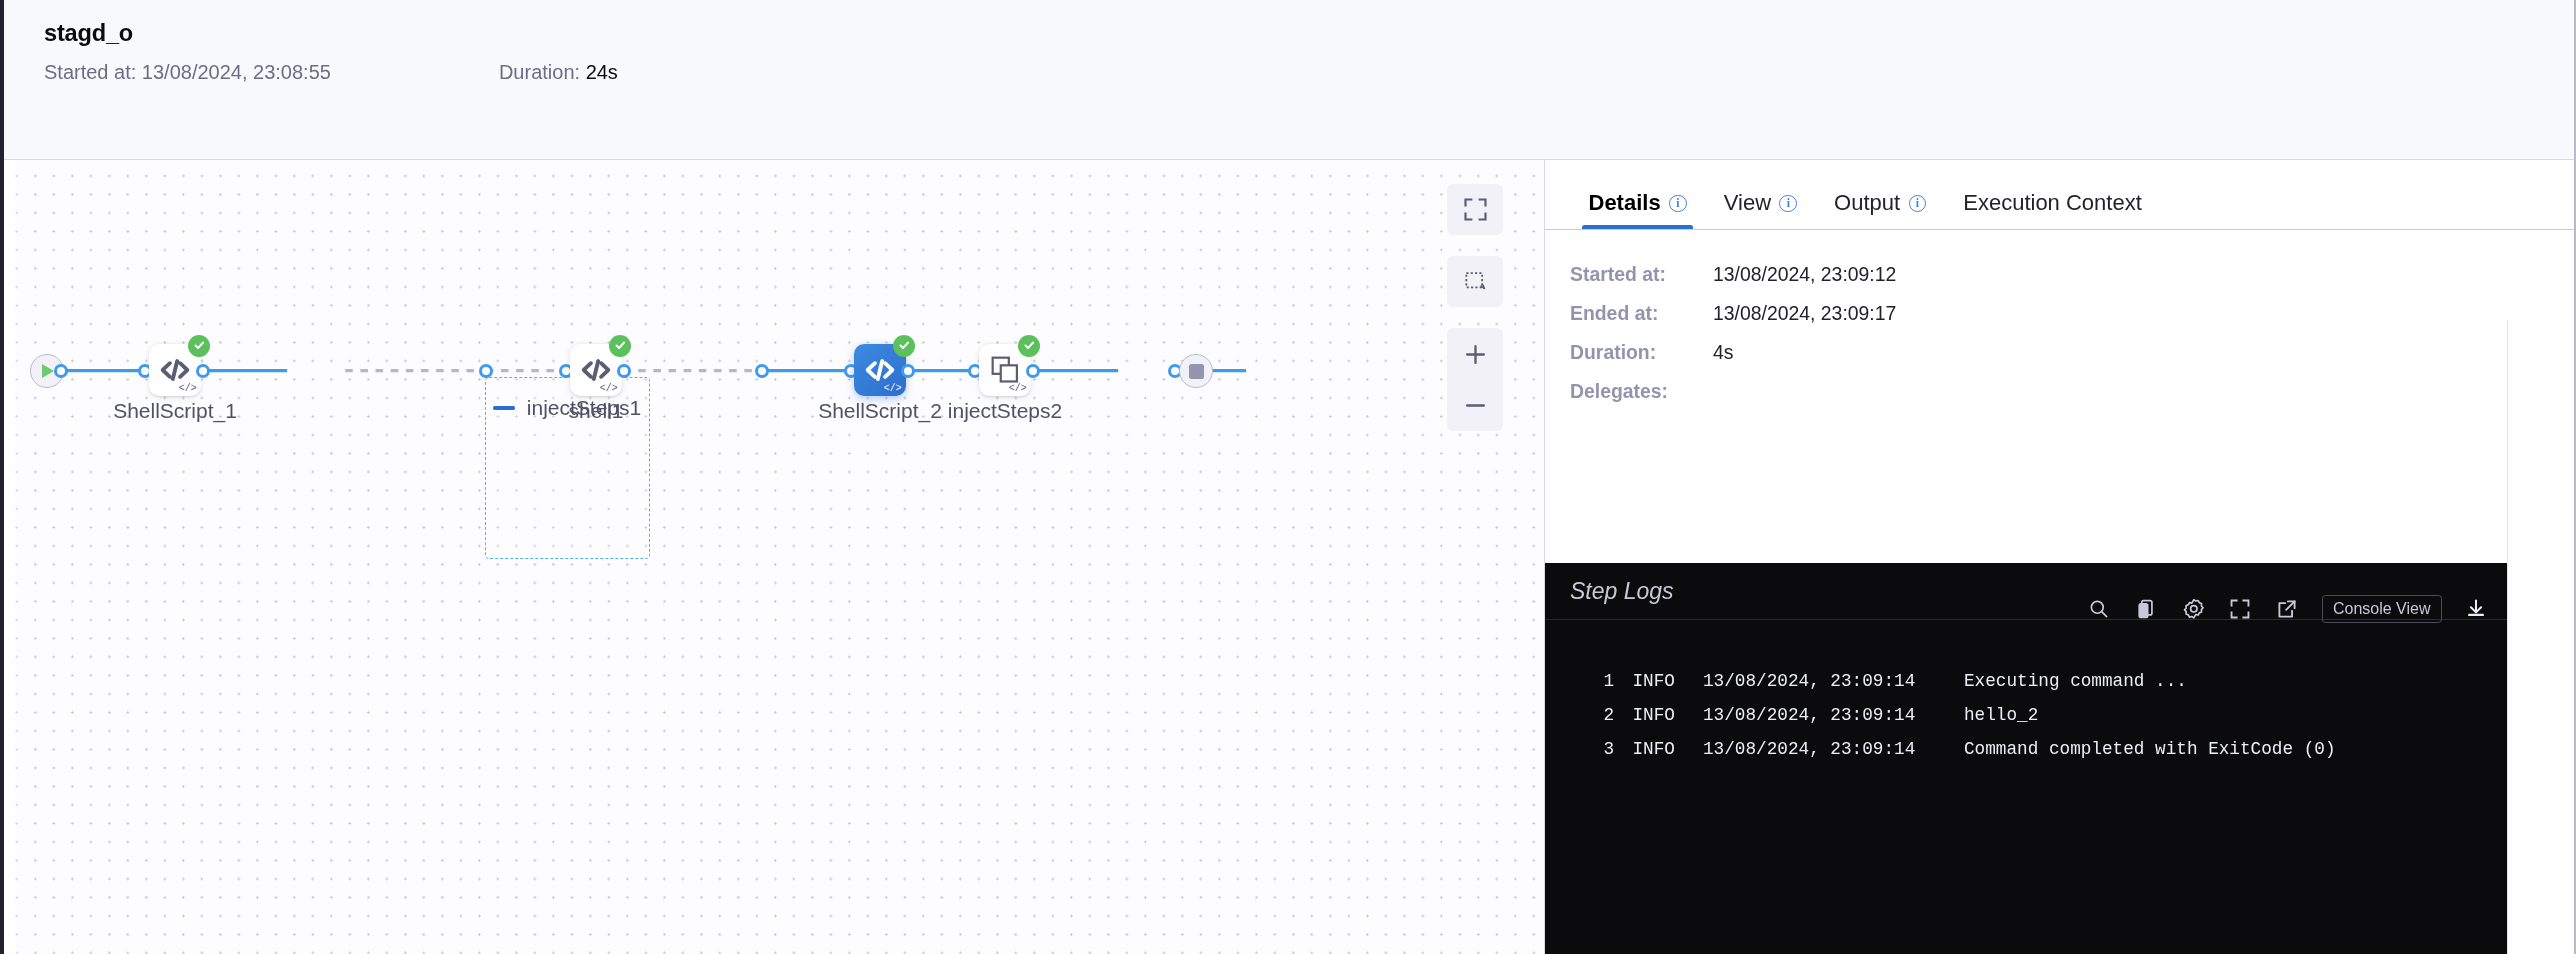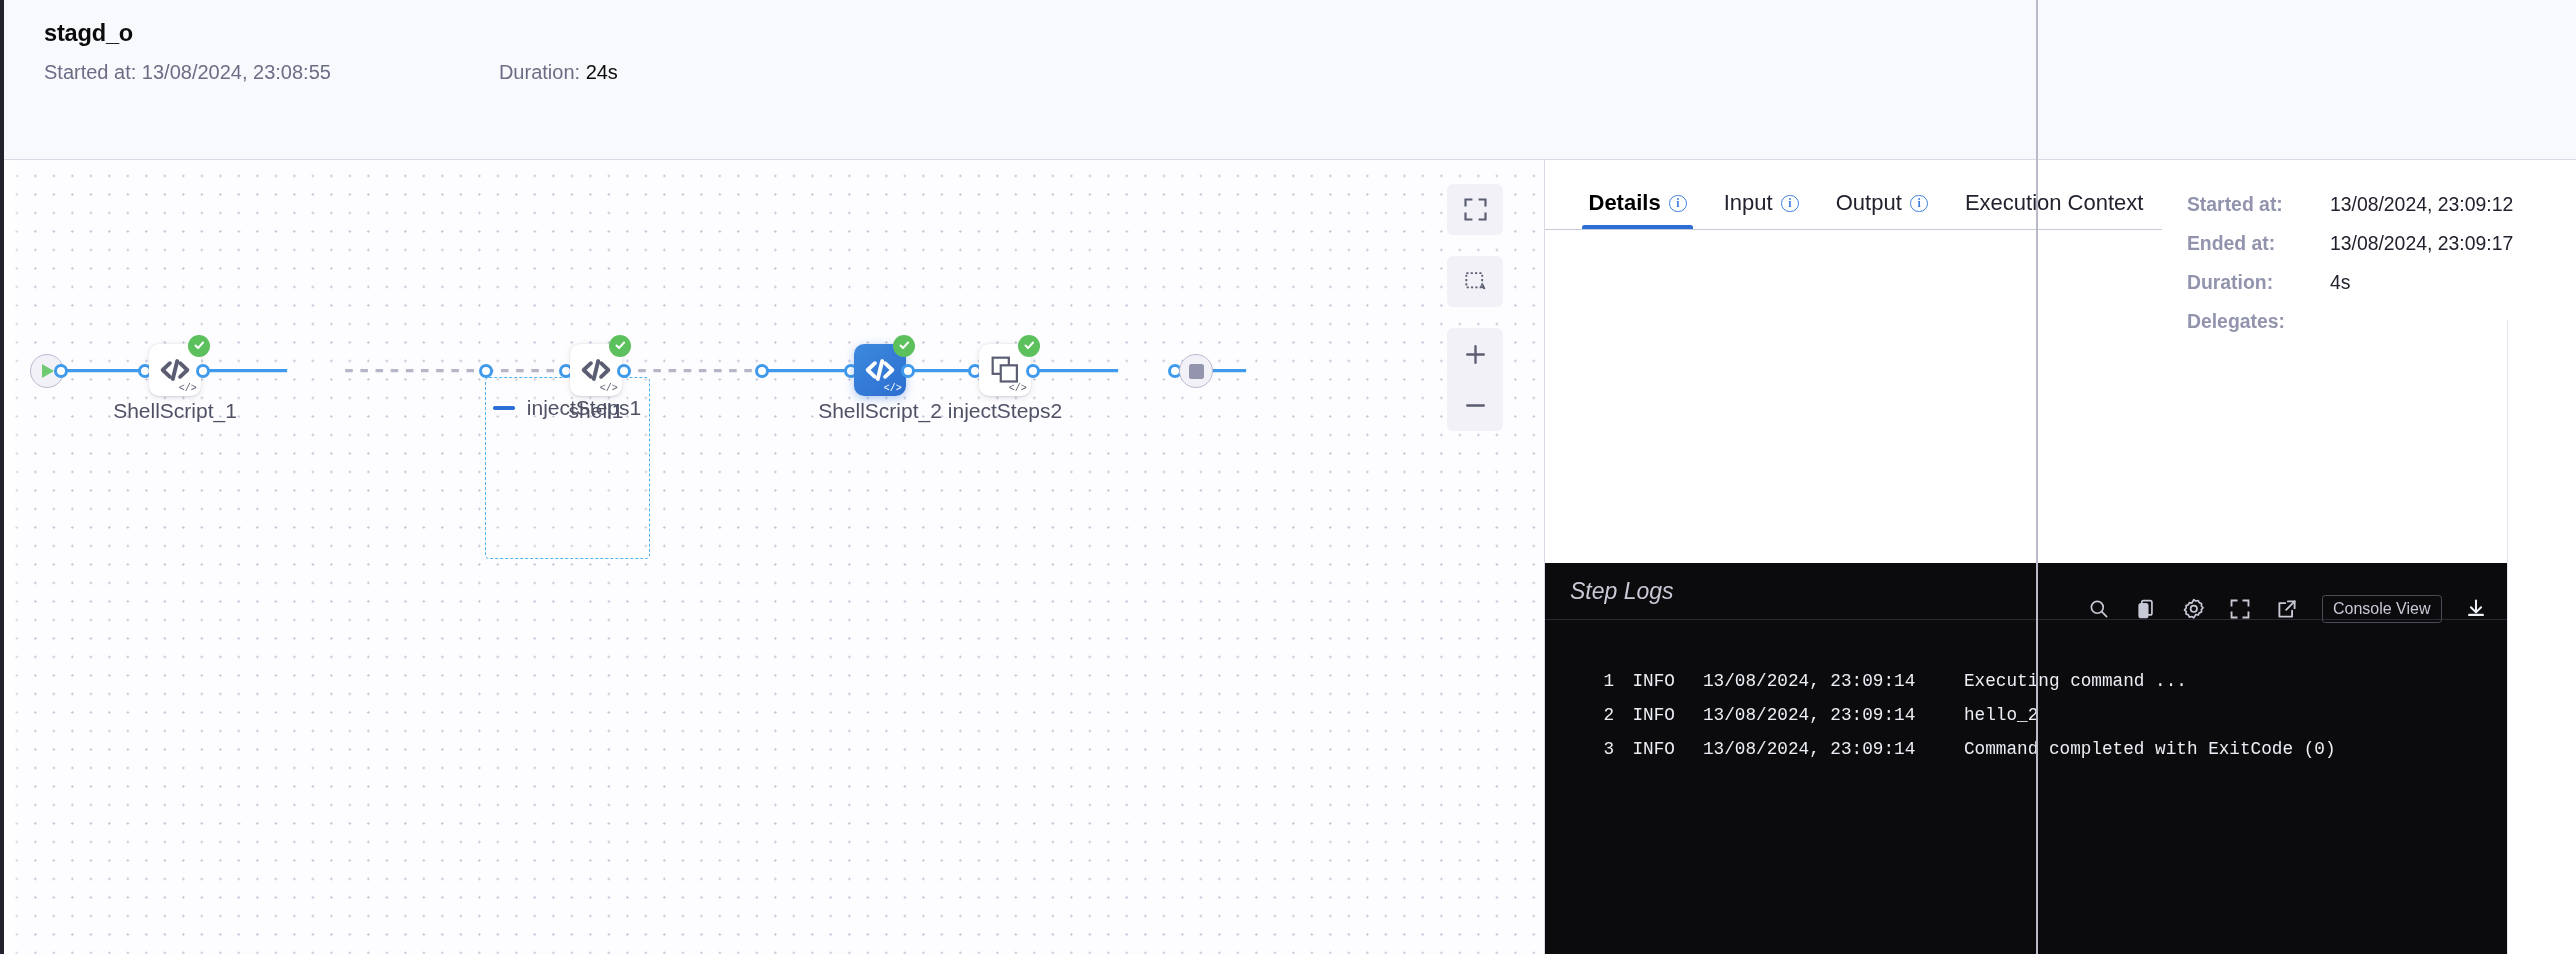--- a/index.html
+++ b/index.html
@@ -3,21 +3,21 @@
 <meta charset="utf-8">
 <style>
   * { box-sizing: border-box; margin: 0; padding: 0; }
   html, body {
     width: 2576px; height: 955px;
     font-family: "Liberation Sans", sans-serif;
     background: #ffffff;
     overflow: hidden;
   }
 
-  #app { position: relative; width: 2038px; height: 955px; display: flex; flex-direction: column; }
+  #app { position: relative; width: 2576px; height: 955px; display: flex; flex-direction: column; }
 
   
   .left-rail {
     position: absolute; left: 0; top: 0; width: 4.2px; height: 955px;
     background: #22222e; z-index: 40;
   }
 
   
   .exec-header {
     position: relative; height: 160px; width: 2576px;
@@ -124,21 +124,21 @@
   .zc-btn {
     width: 56px; height: 51px; border-radius: 5.9px; background: #f1f1f7;
     display: flex; align-items: center; justify-content: center; cursor: pointer;
   }
   .zc-stack { width: 56px; height: 103px; border-radius: 5.9px; background: #f1f1f7; display:flex; flex-direction:column; }
   .zc-half { flex:1; display:flex; align-items:center; justify-content:center; cursor:pointer; }
 
   
   .right-pane {
     position: relative; width: 1031px; height: 795px; background: #ffffff;
-    display: flex; flex-direction: row;
+    display: flex; flex-direction: column;
   }
   .tabbar {
     height: 70px; flex: 0 0 70px;
     display: flex; align-items: flex-start; gap: 0;
     padding: 0 0 0 25px;
     border-bottom: 0.8px solid #c9cad8;
     background: #ffffff;
   }
   .tab {
     position: relative; display: flex; align-items: center; gap: 8.4px;
@@ -357,21 +357,21 @@
     </div>
 
     <div class="right-pane">
 
       <div class="tabbar">
         <div class="tab active">
           <span class="tab-label">Details</span>
           <span class="info-i">i</span>
         </div>
         <div class="tab">
-          <span class="tab-label">Input</span>
+          <span class="tab-label">View</span>
           <span class="info-i">i</span>
         </div>
         <div class="tab">
           <span class="tab-label">Output</span>
           <span class="info-i">i</span>
         </div>
         <div class="tab">
           <span class="tab-label">Execution Context</span>
         </div>
       </div>

